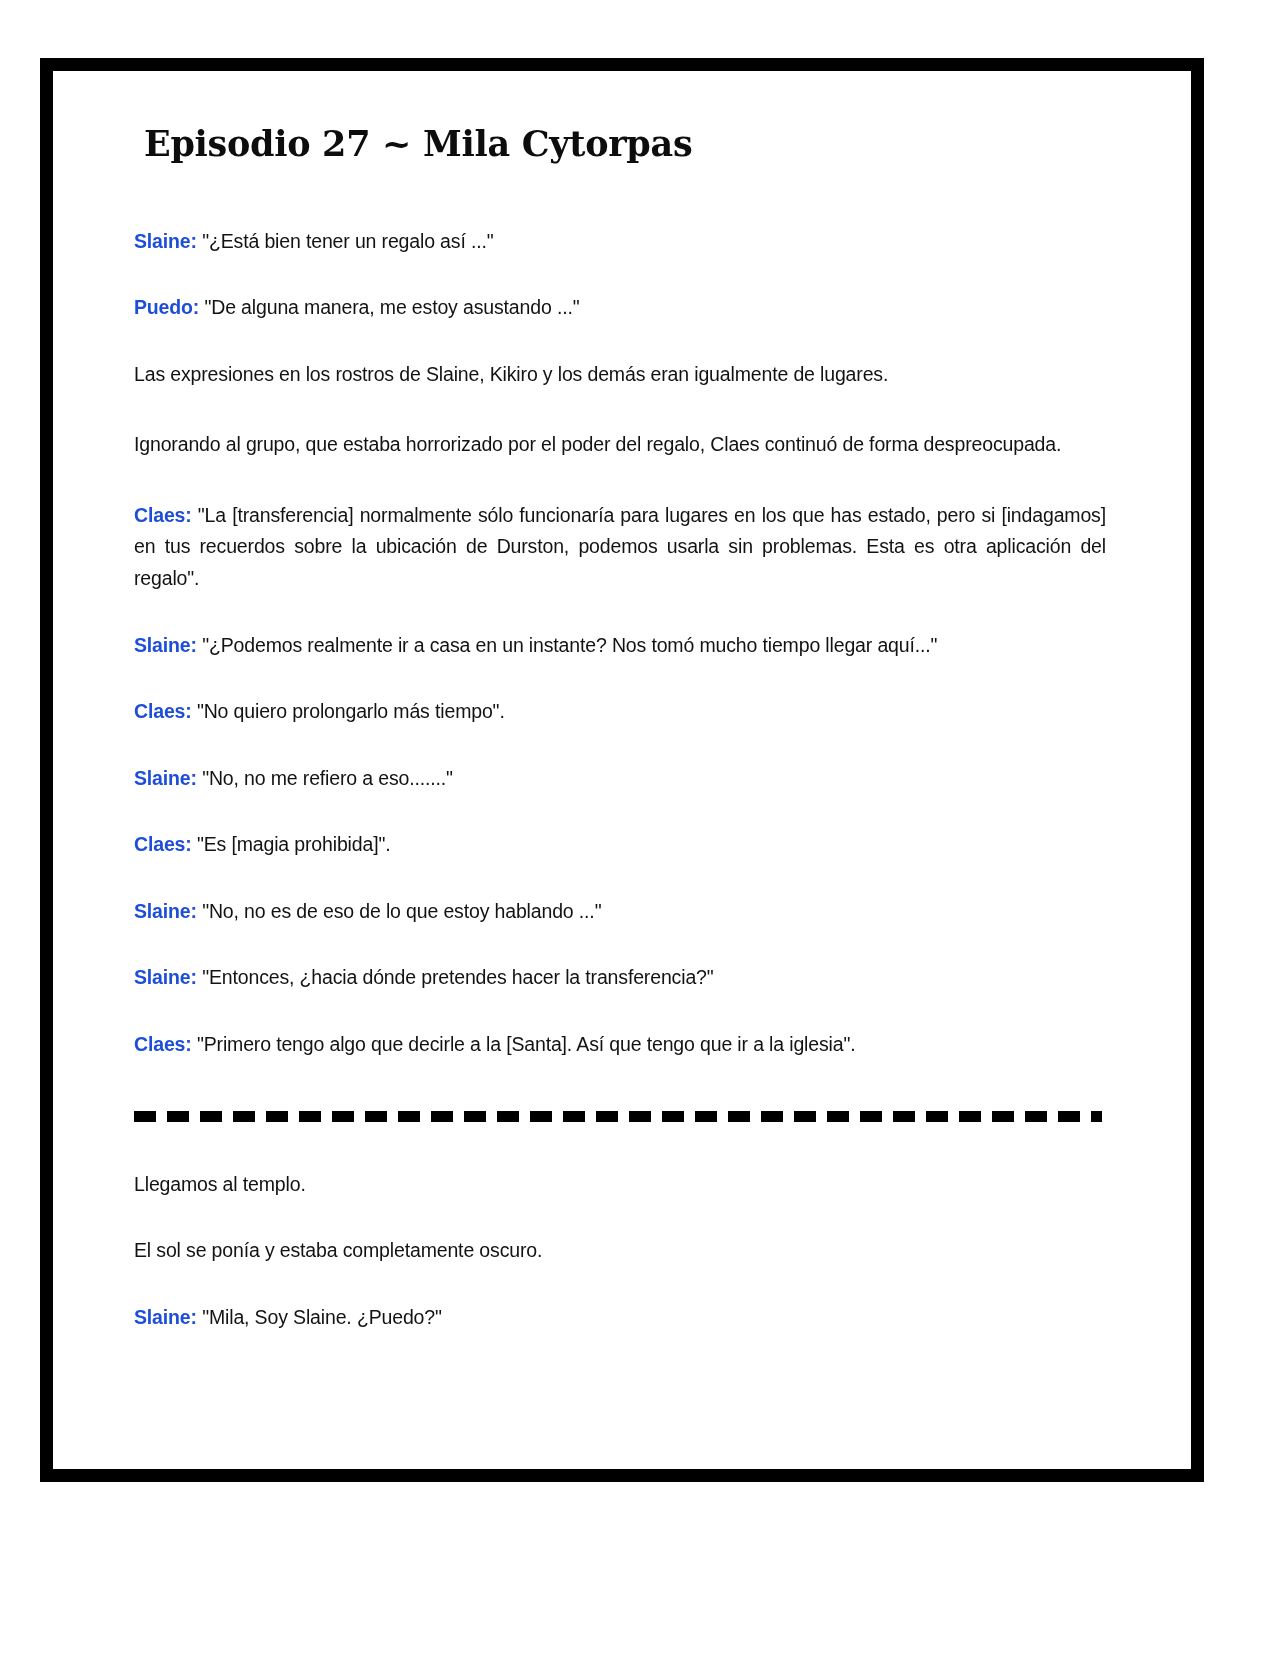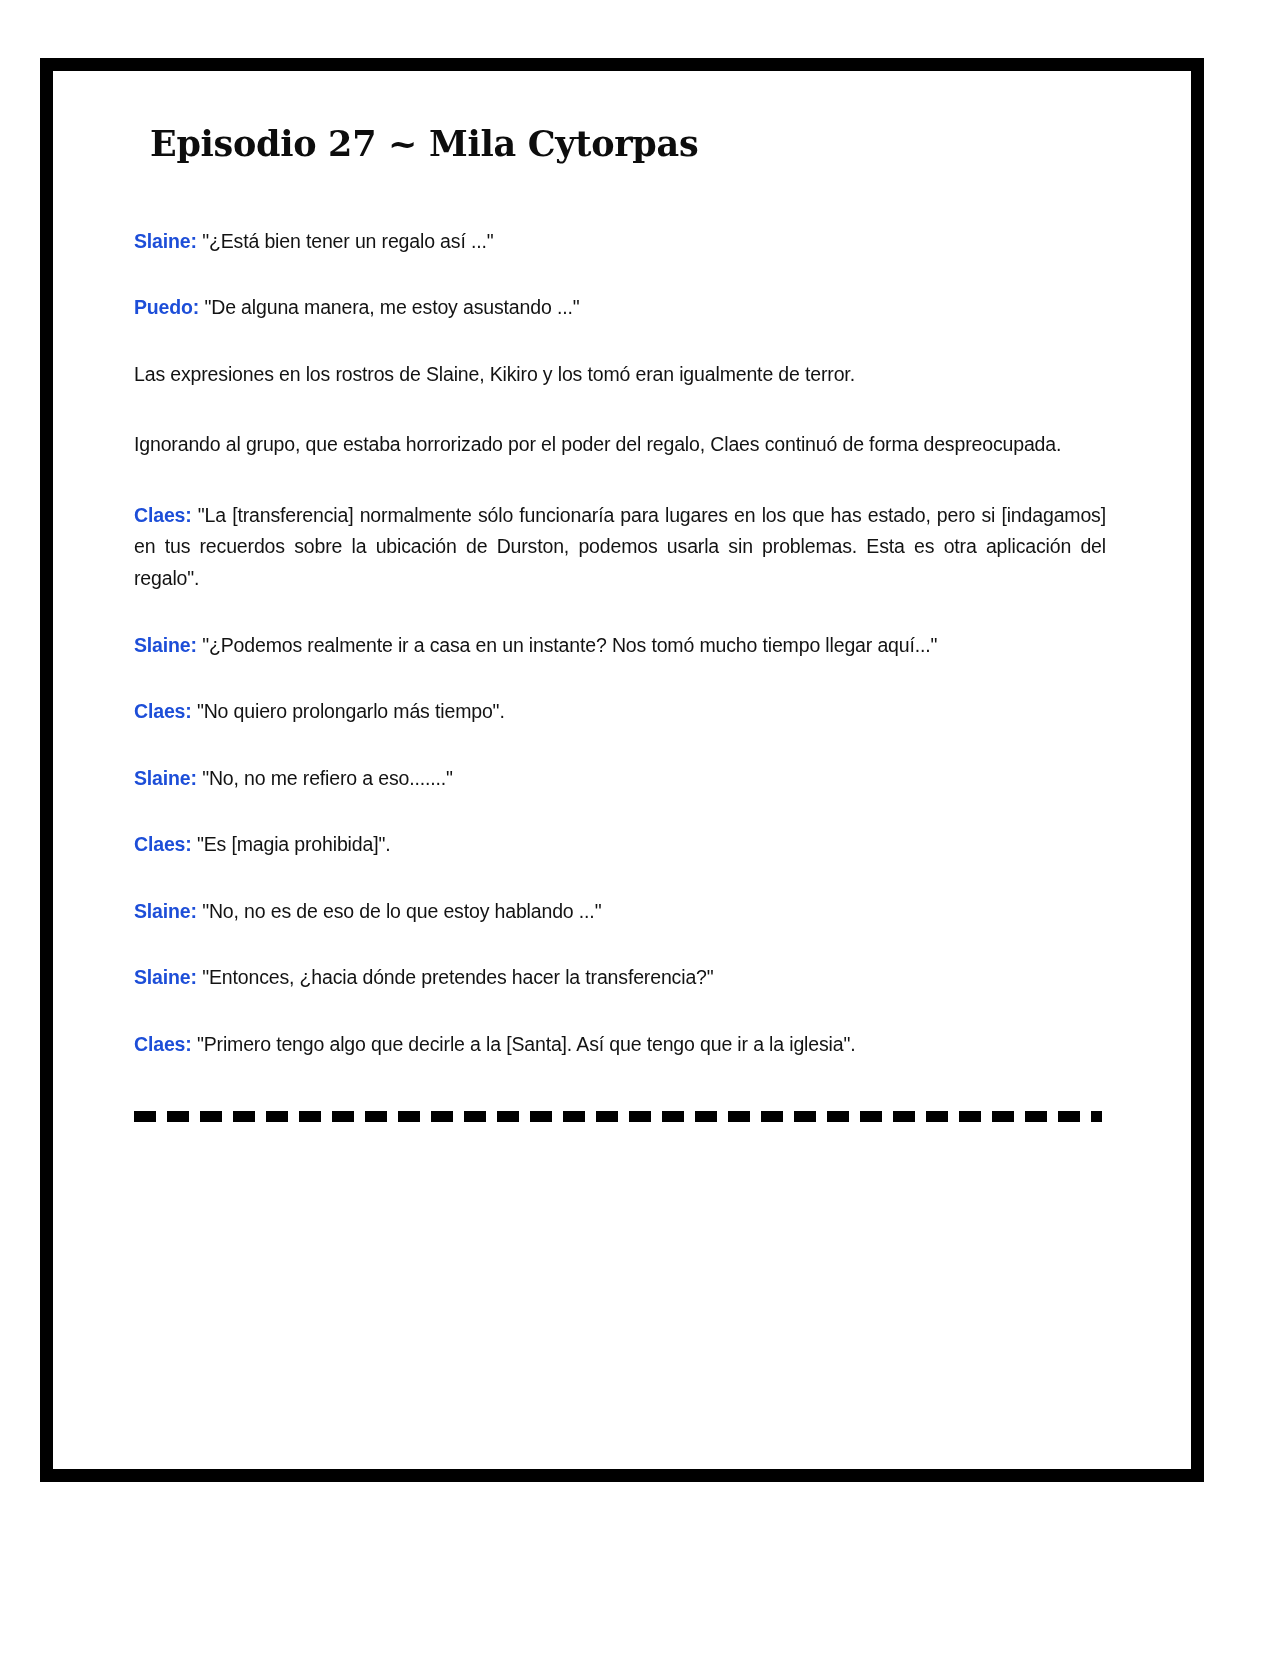--- a/index.html
+++ b/index.html
@@ -43,21 +43,21 @@
     top: 54px;
     width: 972px;
   }
 
   .chapter-title {
     font-family: "DejaVu Serif", "Liberation Serif", serif;
     font-weight: bold;
     font-size: 35px;
     letter-spacing: -0.3px;
     color: #0d0d0d;
-    margin: 0 0 62px 16px;
+    margin: 0 0 62px 10px;
     line-height: 1.1;
     white-space: nowrap;
   }
 
   .para {
     font-size: 19.5px;
     line-height: 1.62;
     color: #131313;
     margin: 0 0 35px 0;
     font-stretch: condensed;
@@ -97,30 +97,35 @@
 
 <div class="page">
   <div class="frame">
     <div class="content">
 
       <h1 class="chapter-title">Episodio 27 ~ Mila Cytorpas</h1>
 
       <div id="body-blocks">
           <p class="para"><span class="speaker">Slaine:</span><span> "¿Está bien tener un regalo así ..."</span></p>
           <p class="para"><span class="speaker">Puedo:</span><span> "De alguna manera, me estoy asustando ..."</span></p>
-          <p class="para"><span>Las expresiones en los rostros de Slaine, Kikiro y los tomó eran igualmente de terror.</span></p>
+          <p class="para"><span>Las expresiones en los rostros de Slaine, Kikiro y los demás eran igualmente de lugares.</span></p>
           <p class="para justified"><span>Ignorando al grupo, que estaba horrorizado por el poder del regalo, Claes continuó de forma despreocupada.</span></p>
           <p class="para justified"><span class="speaker">Claes:</span><span> "La [transferencia] normalmente sólo funcionaría para lugares en los que has estado, pero si [indagamos] en tus recuerdos sobre la ubicación de Durston, podemos usarla sin problemas. Esta es otra aplicación del regalo".</span></p>
           <p class="para"><span class="speaker">Slaine:</span><span> "¿Podemos realmente ir a casa en un instante? Nos tomó mucho tiempo llegar aquí..."</span></p>
           <p class="para"><span class="speaker">Claes:</span><span> "No quiero prolongarlo más tiempo".</span></p>
           <p class="para"><span class="speaker">Slaine:</span><span> "No, no me refiero a eso......."</span></p>
           <p class="para"><span class="speaker">Claes:</span><span> "Es [magia prohibida]".</span></p>
           <p class="para"><span class="speaker">Slaine:</span><span> "No, no es de eso de lo que estoy hablando ..."</span></p>
           <p class="para"><span class="speaker">Slaine:</span><span> "Entonces, ¿hacia dónde pretendes hacer la transferencia?"</span></p>
           <p class="para"><span class="speaker">Claes:</span><span> "Primero tengo algo que decirle a la [Santa]. Así que tengo que ir a la iglesia".</span></p>
         </div>
 
       <div class="divider"></div>
 
+      <div id="body-blocks-after">
+          <p class="para"><span>Llegamos al templo.</span></p>
+          <p class="para"><span>El sol se ponía y estaba completamente oscuro.</span></p>
+          <p class="para"><span class="speaker">Slaine:</span><span> "Mila, Soy Slaine. ¿Puedo?"</span></p>
+        </div>
 
     </div>
   </div>
 </div>
 
 </body></html>

